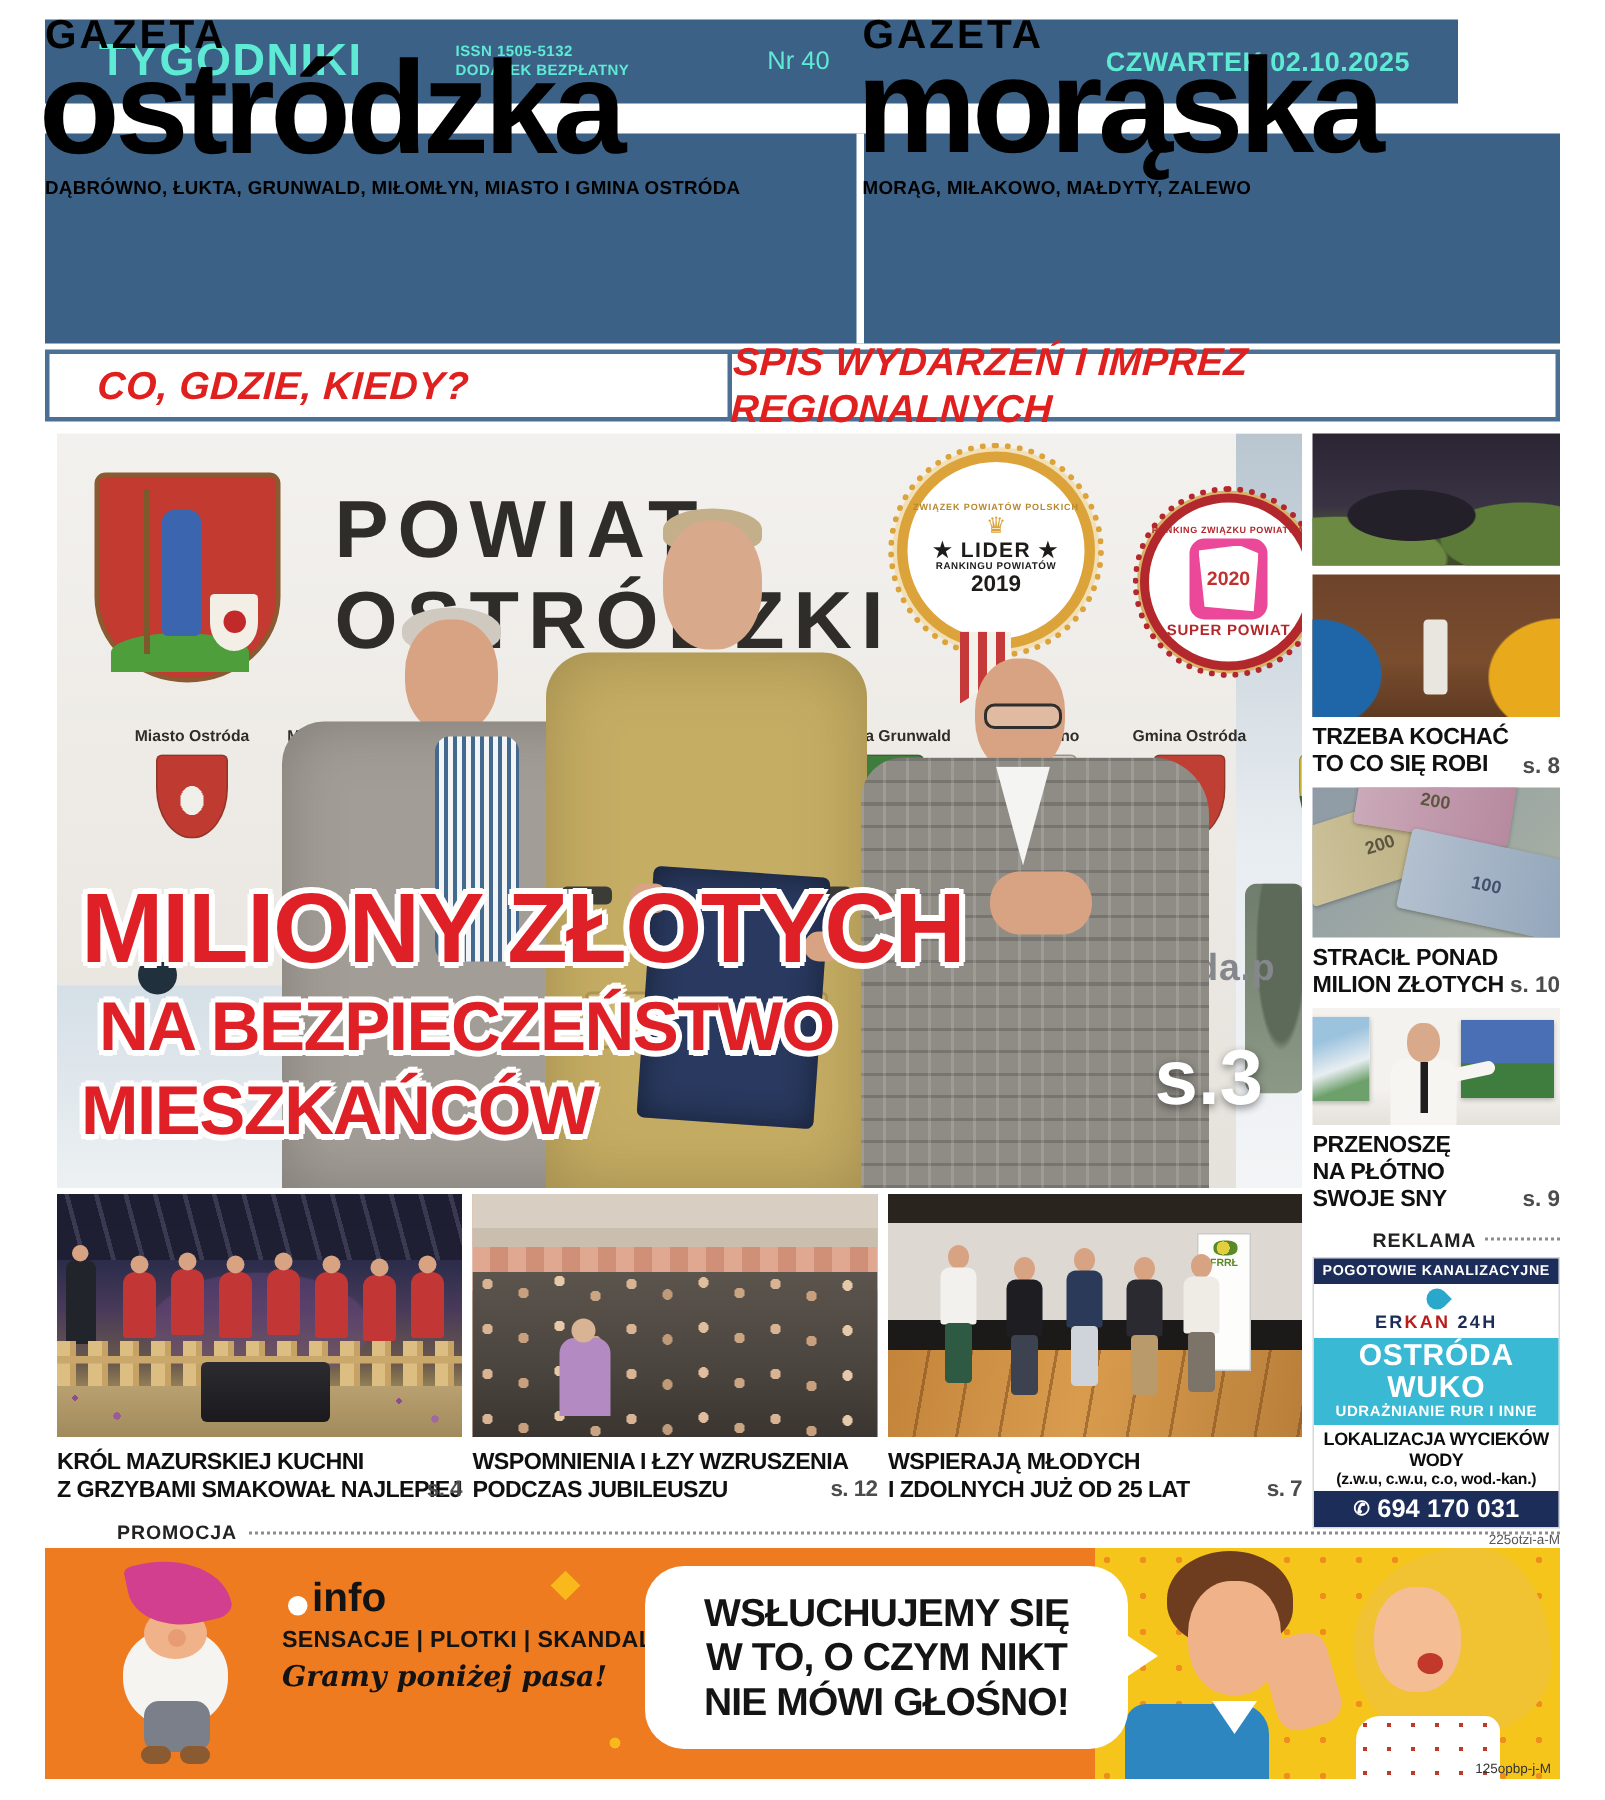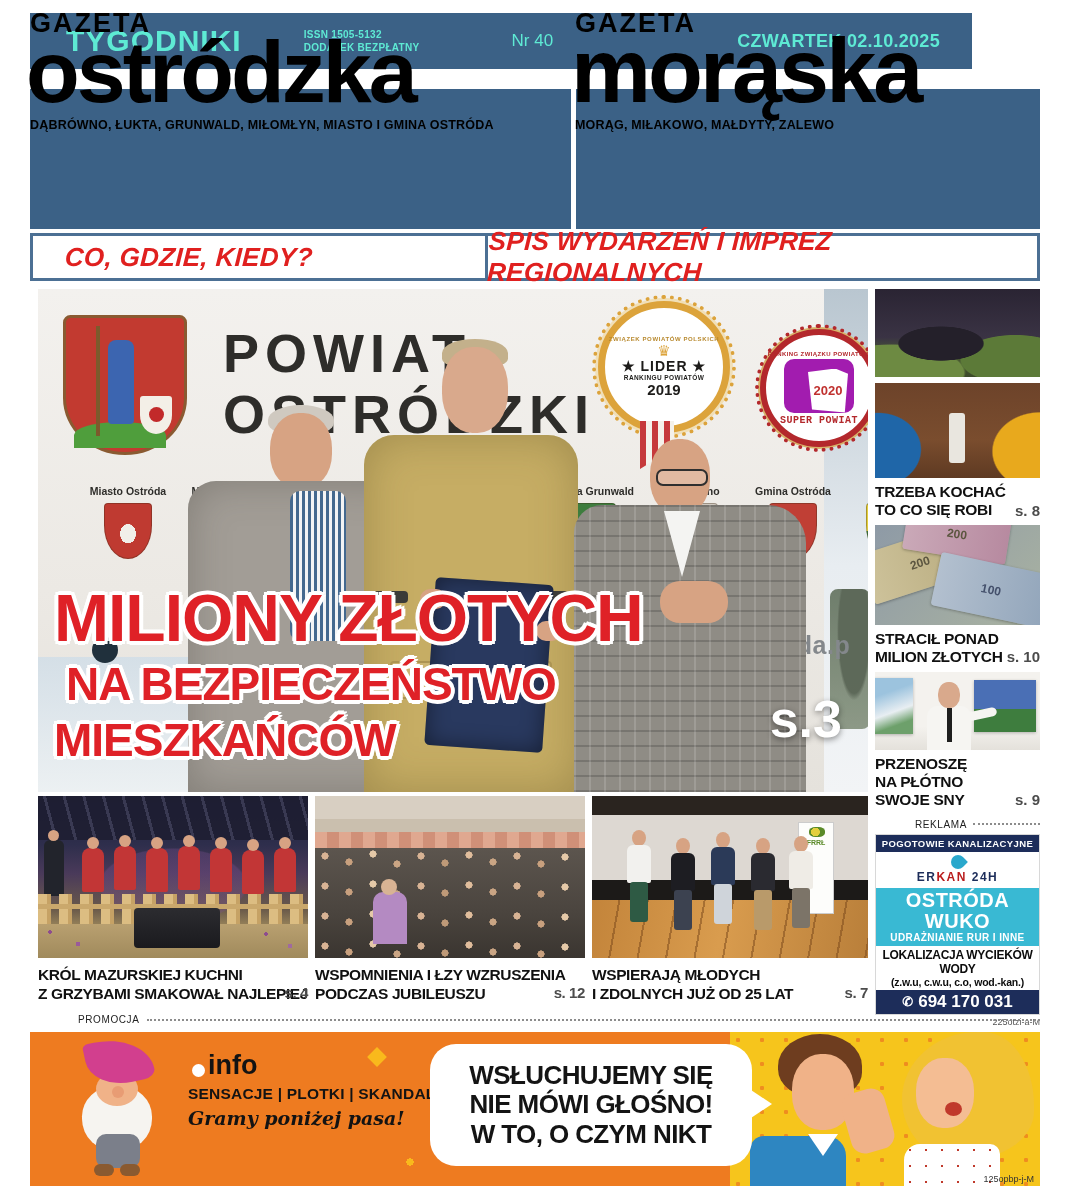--- a/index.html
+++ b/index.html
@@ -58,25 +58,25 @@
   .b19-lider{font-size:14px;font-weight:800;color:#1d1c1a;letter-spacing:1px;}
   .b19-rank{font-size:6.5px;font-weight:800;color:#1d1c1a;letter-spacing:.4px;}
   .b19-year{font-size:15px;font-weight:800;color:#1d1c1a;}
   .ribbon{left:602px;top:132px;width:34px;height:48px;background:repeating-linear-gradient(90deg,#c6393b 0 6px,#f4f1ea 6px 12px);
           clip-path:polygon(0 0,100% 0,100% 100%,50% 78%,0 100%);}
   .badge20{left:722px;top:40px;width:106px;height:106px;border-radius:50%;background:#fff;
            border:6px solid #b3282c;box-shadow:0 0 0 2px #d8b36a;display:flex;flex-direction:column;
            align-items:center;justify-content:center;text-align:center;}
   .badge20::before{content:"";position:absolute;inset:-11px;border-radius:50%;border:4px dotted #b3282c;}
   .b20-arc{font-size:6px;font-weight:800;color:#b3282c;letter-spacing:.4px;}
-  .b20-doc{width:52px;height:54px;background:#a21caf;border-radius:10px;display:flex;align-items:flex-end;justify-content:center;margin:2px 0;padding-left:18px;}
+  .b20-doc{width:52px;height:54px;background:#ec4899;border-radius:10px;display:flex;align-items:center;justify-content:center;margin:2px 0;}
   .b20-paper{width:40px;height:44px;background:#fff;clip-path:polygon(0 8%,68% 0,100% 12%,92% 100%,10% 93%);
              display:flex;align-items:center;justify-content:center;}
   .b20-year{font-size:13px;font-weight:800;color:#c0312f;}
-  .b20-super{font-size:10px;font-weight:800;color:#b3282c;letter-spacing:.5px;font-family:Liberation Mono, monospace;}
+  .b20-super{font-size:10px;font-weight:800;color:#b3282c;letter-spacing:.5px;}
 
   .muni{position:absolute;top:196px;text-align:center;font-size:10.5px;font-weight:700;color:#2e2d2a;line-height:1.15;}
   .shield{margin:6px auto 0;width:46px;height:54px;border:1.5px solid rgba(60,40,20,.35);
           border-radius:4px 4px 50% 50%/4px 4px 60% 60%;}
   .sh1{background:radial-gradient(ellipse 13px 16px at 50% 55%,#f1efe9 60%,transparent 61%),#bf3a31;}
   .sh2{background:linear-gradient(90deg,#3f6fae 50%,#e8e6e0 50%);}
   .sh3{background:#3e7d3e;}
   .sh4{background:#cfc9c0;}
   .sh5{background:radial-gradient(ellipse 13px 15px at 50% 45%,#d97f2a 62%,transparent 63%),#c03f35;}
   .sh6{background:linear-gradient(180deg,#e3cf3d 50%,#3e7d3e 50%);}
@@ -117,21 +117,21 @@
   .hl3{top:428px;font-size:46px;}
   .pageref-big{right:26px;top:400px;font-size:52px;font-weight:800;color:#fff;z-index:6;
                text-shadow:0 2px 6px rgba(0,0,0,.45);}
 
   
   .sidebar{left:875px;top:289px;width:165px;display:flex;flex-direction:column;}
   .t-photo{width:165px;position:relative;overflow:hidden;}
   .cap{position:relative;margin-top:5px;font-size:15.5px;font-weight:800;line-height:1.16;color:#101010;letter-spacing:-.3px;}
   .cap .pg{position:absolute;right:0;bottom:0;color:#4c4c4c;font-weight:800;font-size:15px;letter-spacing:0;}
   .rule-row{display:flex;align-items:center;gap:6px;margin-top:10px;}
-  .rule-label{font-size:10px;font-weight:400;color:#222;letter-spacing:.6px;padding-left:40px;}
+  .rule-label{font-size:13px;font-weight:700;color:#222;letter-spacing:.6px;padding-left:40px;}
   .rule{flex:1;border-top:2px dotted #8c8c8c;height:0;}
 
   .ph-crash{height:88px;background:
      radial-gradient(ellipse 70px 28px at 40% 62%,#24202a 60%,transparent 62%),
      radial-gradient(ellipse 90px 40px at 85% 80%,#5c7a38 0 60%,transparent 62%),
      radial-gradient(ellipse 120px 46px at 10% 95%,#6d8a42 0 60%,transparent 62%),
      linear-gradient(180deg,#2a2433 0%,#3a3344 55%,#4a5a33 75%,#3c4a2a 100%);}
   .ph-fuel{height:95px;margin-top:6px;background:
      radial-gradient(ellipse 70px 60px at 2% 70%,#1f66a8 0 60%,transparent 62%),
      radial-gradient(ellipse 78px 64px at 100% 72%,#e8a91d 0 60%,transparent 62%),
@@ -569,22 +569,22 @@
           <span class="ka-dot"></span>
           <span class="ka-tld">info</span>
         </div>
         <div class="ka-tag">SENSACJE | PLOTKI | SKANDALE</div>
         <div class="ka-slogan">Gramy poniżej pasa!</div>
       </div>
     </div>
     <div class="ka-yellow"></div>
     <div class="bubble">
       <div>WSŁUCHUJEMY SIĘ</div>
+      <div>W TO, O CZYM NIKT</div>
       <div>NIE MÓWI GŁOŚNO!</div>
-      <div>W TO, O CZYM NIKT</div>
     </div>
     <div class="comic">
       <div class="cm-hair"></div>
       <div class="cm-face"></div>
       <div class="cm-shirt"></div>
       <div class="cm-collar"></div>
       <div class="cm-hand"></div>
       <div class="cw-hair"></div>
       <div class="cw-face"></div>
       <div class="cw-mouth"></div>

